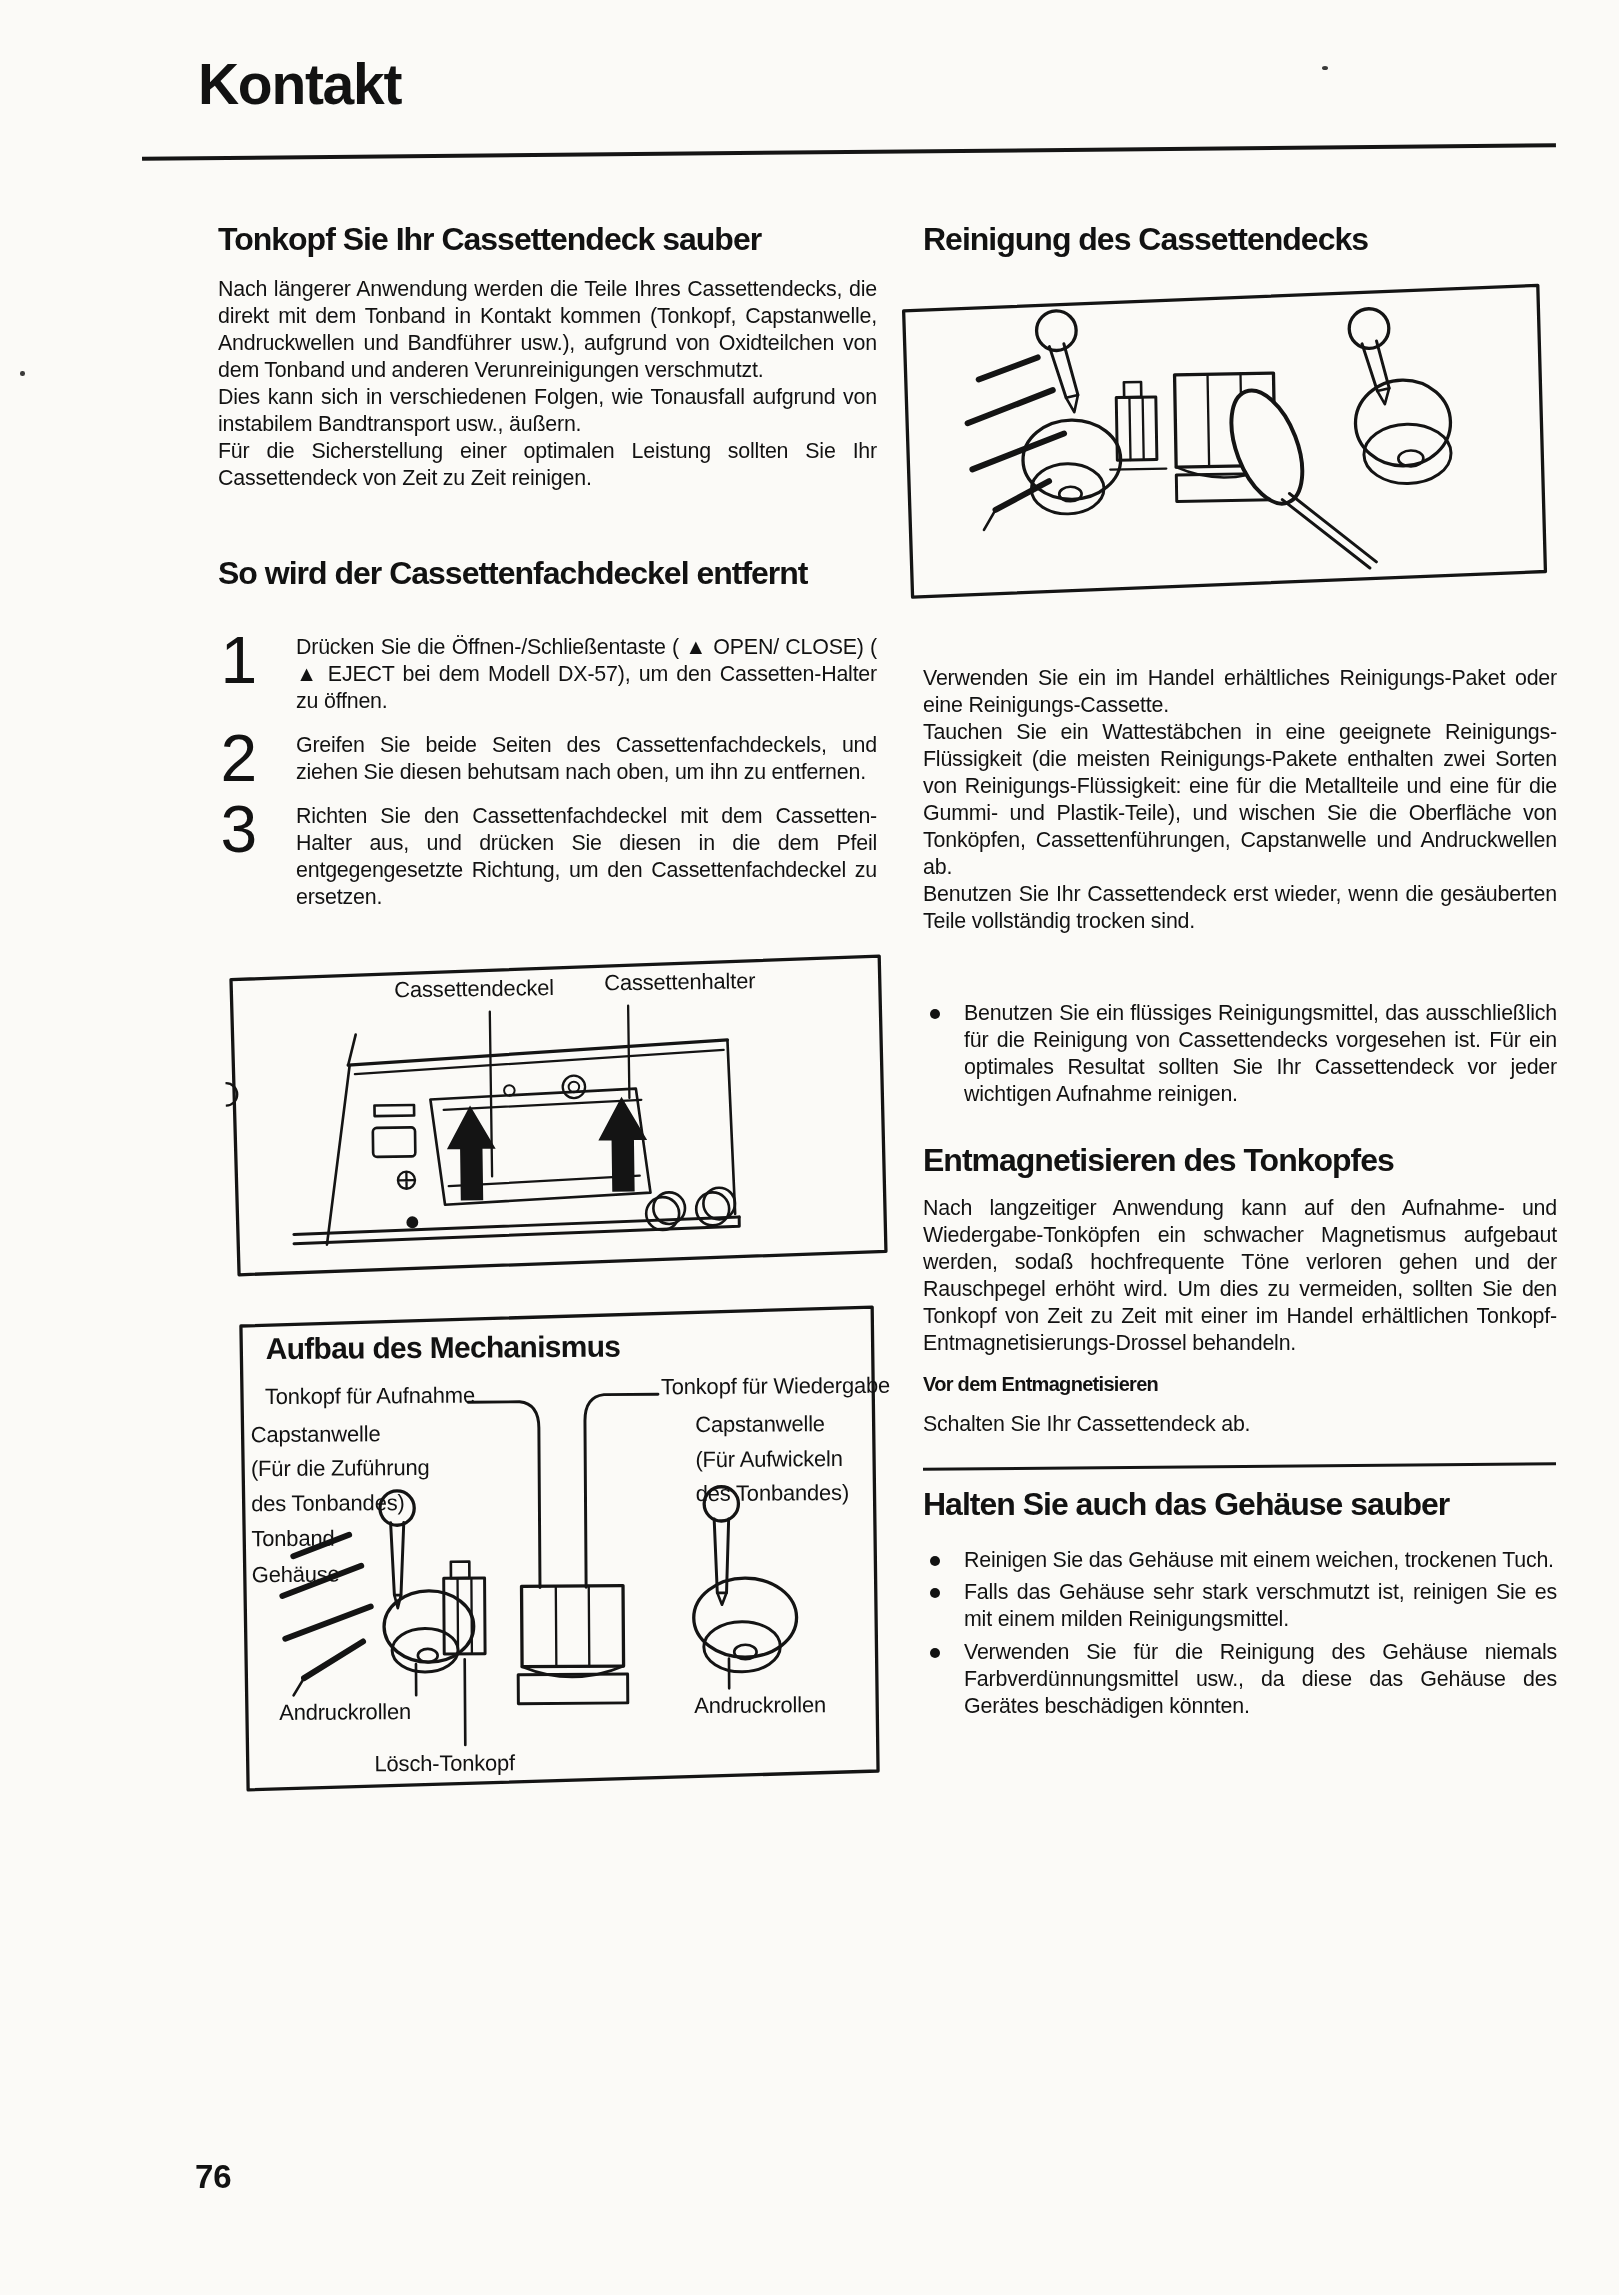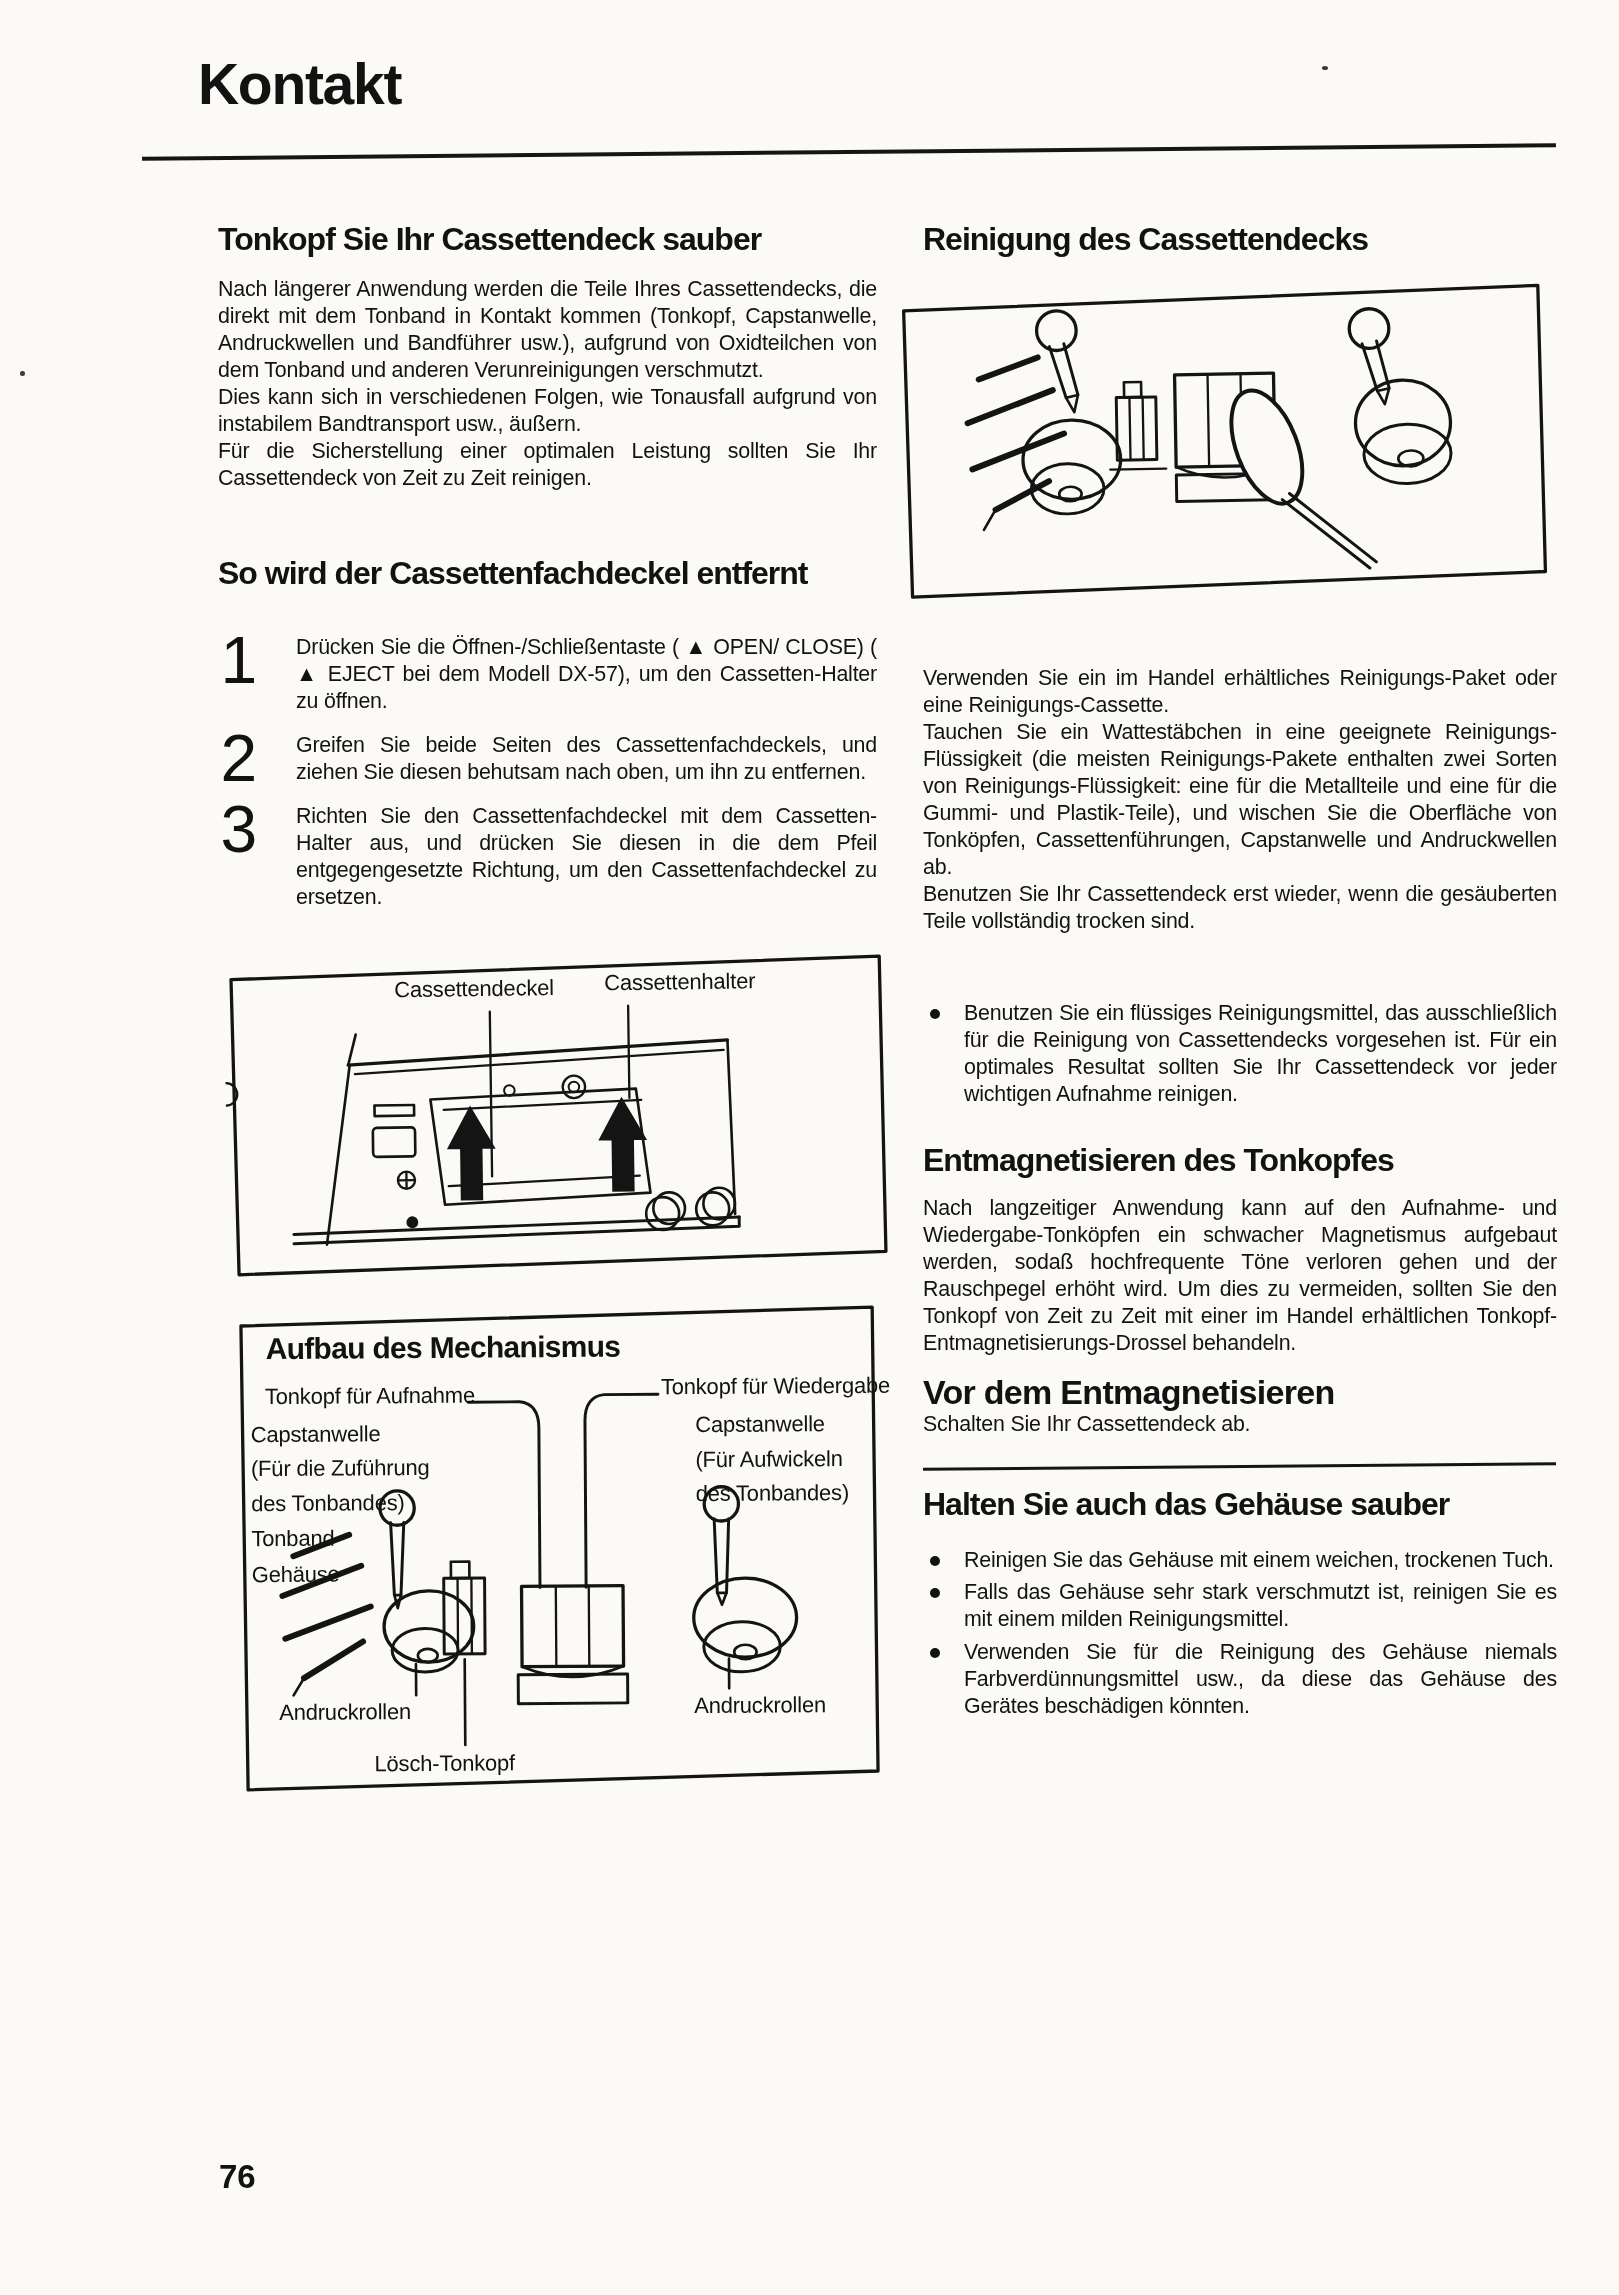--- a/index.html
+++ b/index.html
@@ -4,38 +4,38 @@
 <style>
   html,body{margin:0;padding:0;background:#d8d8d4;}
   .page{
     position:relative;width:1620px;height:2295px;margin:0 auto;
     background:#fbfaf7;color:#121212;overflow:hidden;
     font-family:"Liberation Sans","DejaVu Sans",sans-serif;
   }
   .abs{position:absolute;}
   .h1{font-size:57px;font-weight:700;letter-spacing:-1.3px;}
   .h2{font-size:32px;font-weight:700;letter-spacing:-1px;line-height:41px;}
-  .h3{font-size:34px;font-weight:700;letter-spacing:-0.7px;}
+  .h3{font-size:20px;font-weight:700;letter-spacing:-0.7px;}
   .body{font-size:21.4px;line-height:27px;letter-spacing:-0.2px;text-align:justify;}
   .body p{margin:0;}
   .rule{background:#151515;height:4px;}
   .step{position:relative;padding-left:78px;margin-bottom:17px;}
   .step .num{
     position:absolute;left:2.6px;top:-6.6px;font-size:66px;font-weight:400;line-height:66px;
   }
   .bullet{position:relative;padding-left:41px;margin-bottom:5.3px;}
   .bullet::before{
     content:"";position:absolute;left:6.6px;top:9.2px;width:10px;height:10px;
     background:#121212;border-radius:50%;
   }
   .diagram{position:absolute;}
   .diagram svg{position:absolute;left:0;top:0;}
   .dlabel{position:absolute;font-size:22px;letter-spacing:-0.2px;white-space:nowrap;}
   .dtitle{position:absolute;font-size:30px;font-weight:700;letter-spacing:-0.7px;white-space:nowrap;}
-  .pagenum{font-size:33px;font-weight:700;margin-left:24px;}
+  .pagenum{font-size:33px;font-weight:700;}
   .speck{position:absolute;background:#3a3a3a;border-radius:50%;}
   svg .ln{stroke:#141414;fill:none;stroke-linejoin:round;stroke-linecap:round;}
 </style>
 </head>
 <body>
 
 <div class="page">
 
   <div class="abs h1" style="left:198px;top:51px;">Kontakt</div>
   <div class="abs rule" style="left:142px;top:150px;width:1414px;transform:rotate(-0.55deg);"></div>

